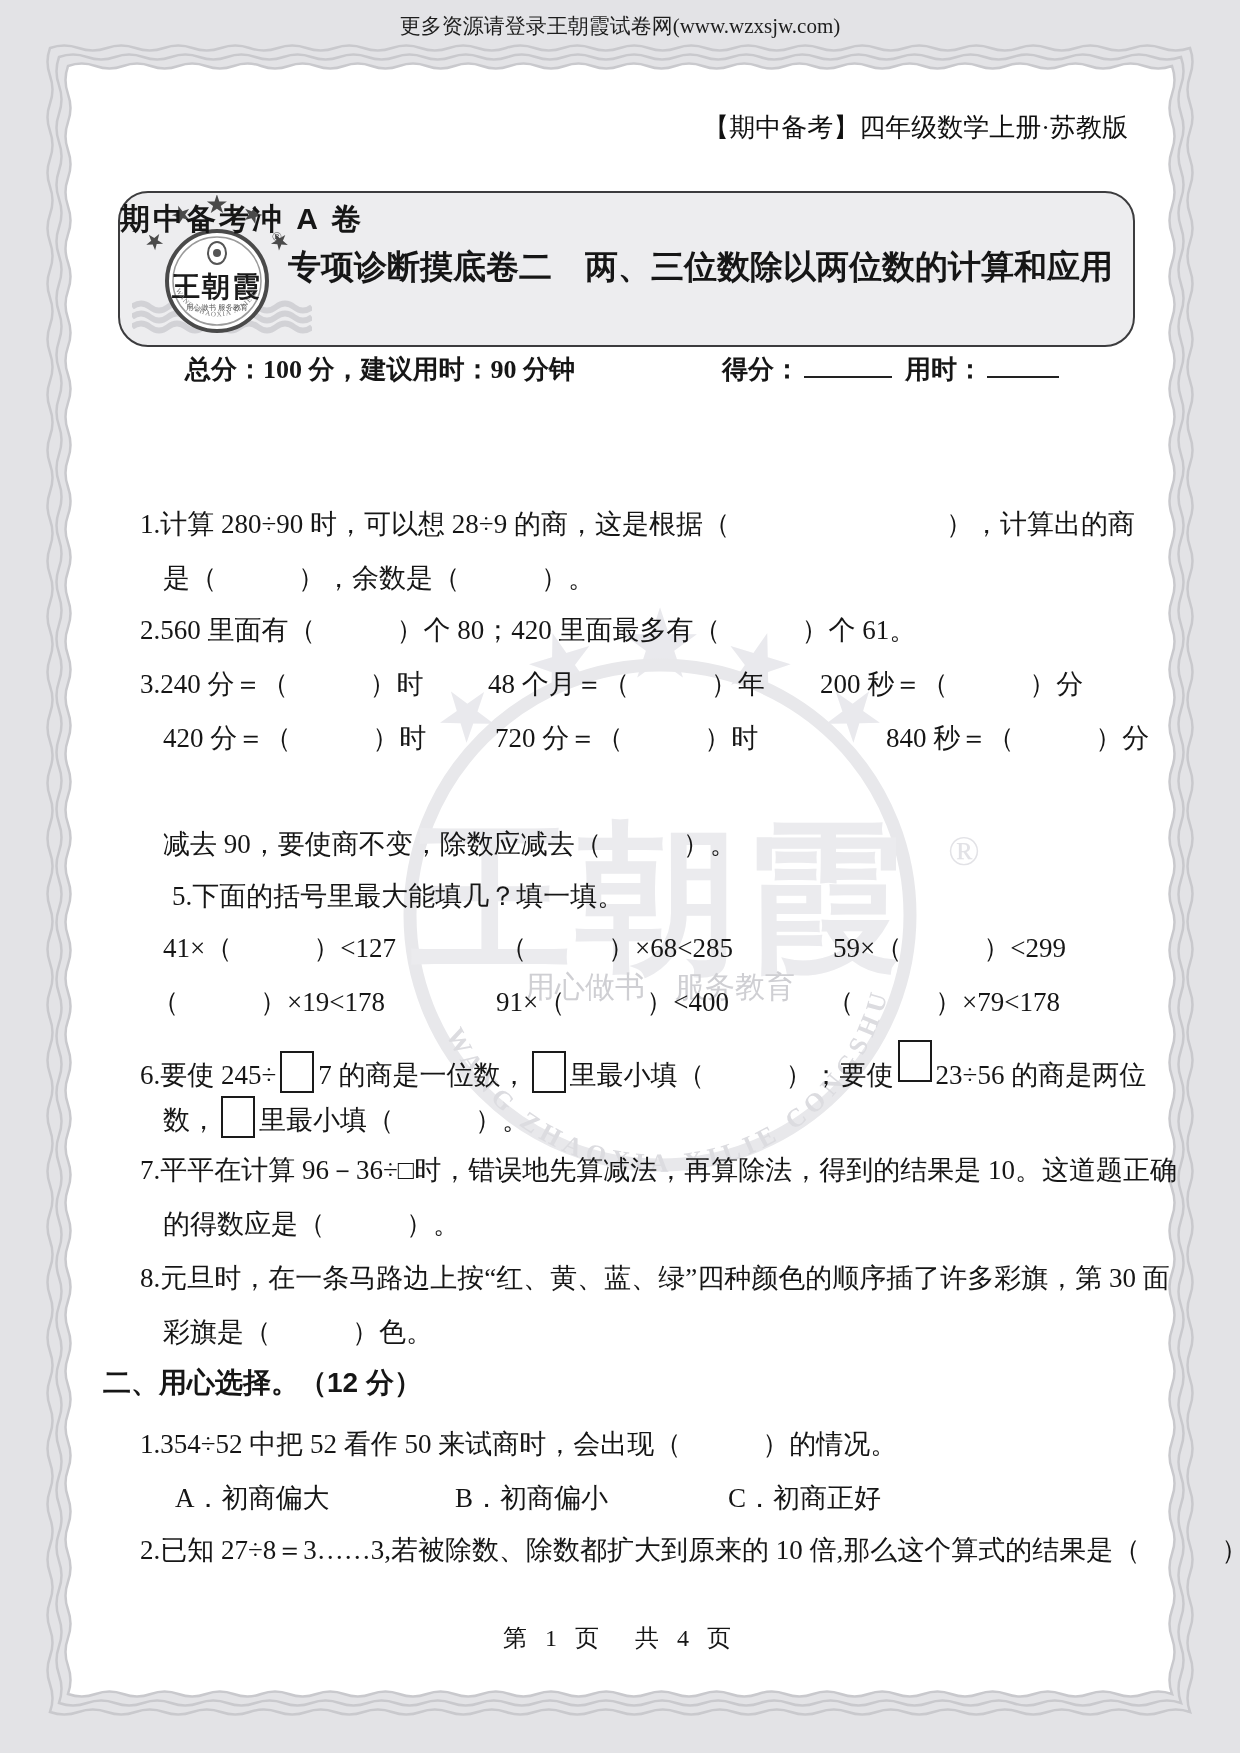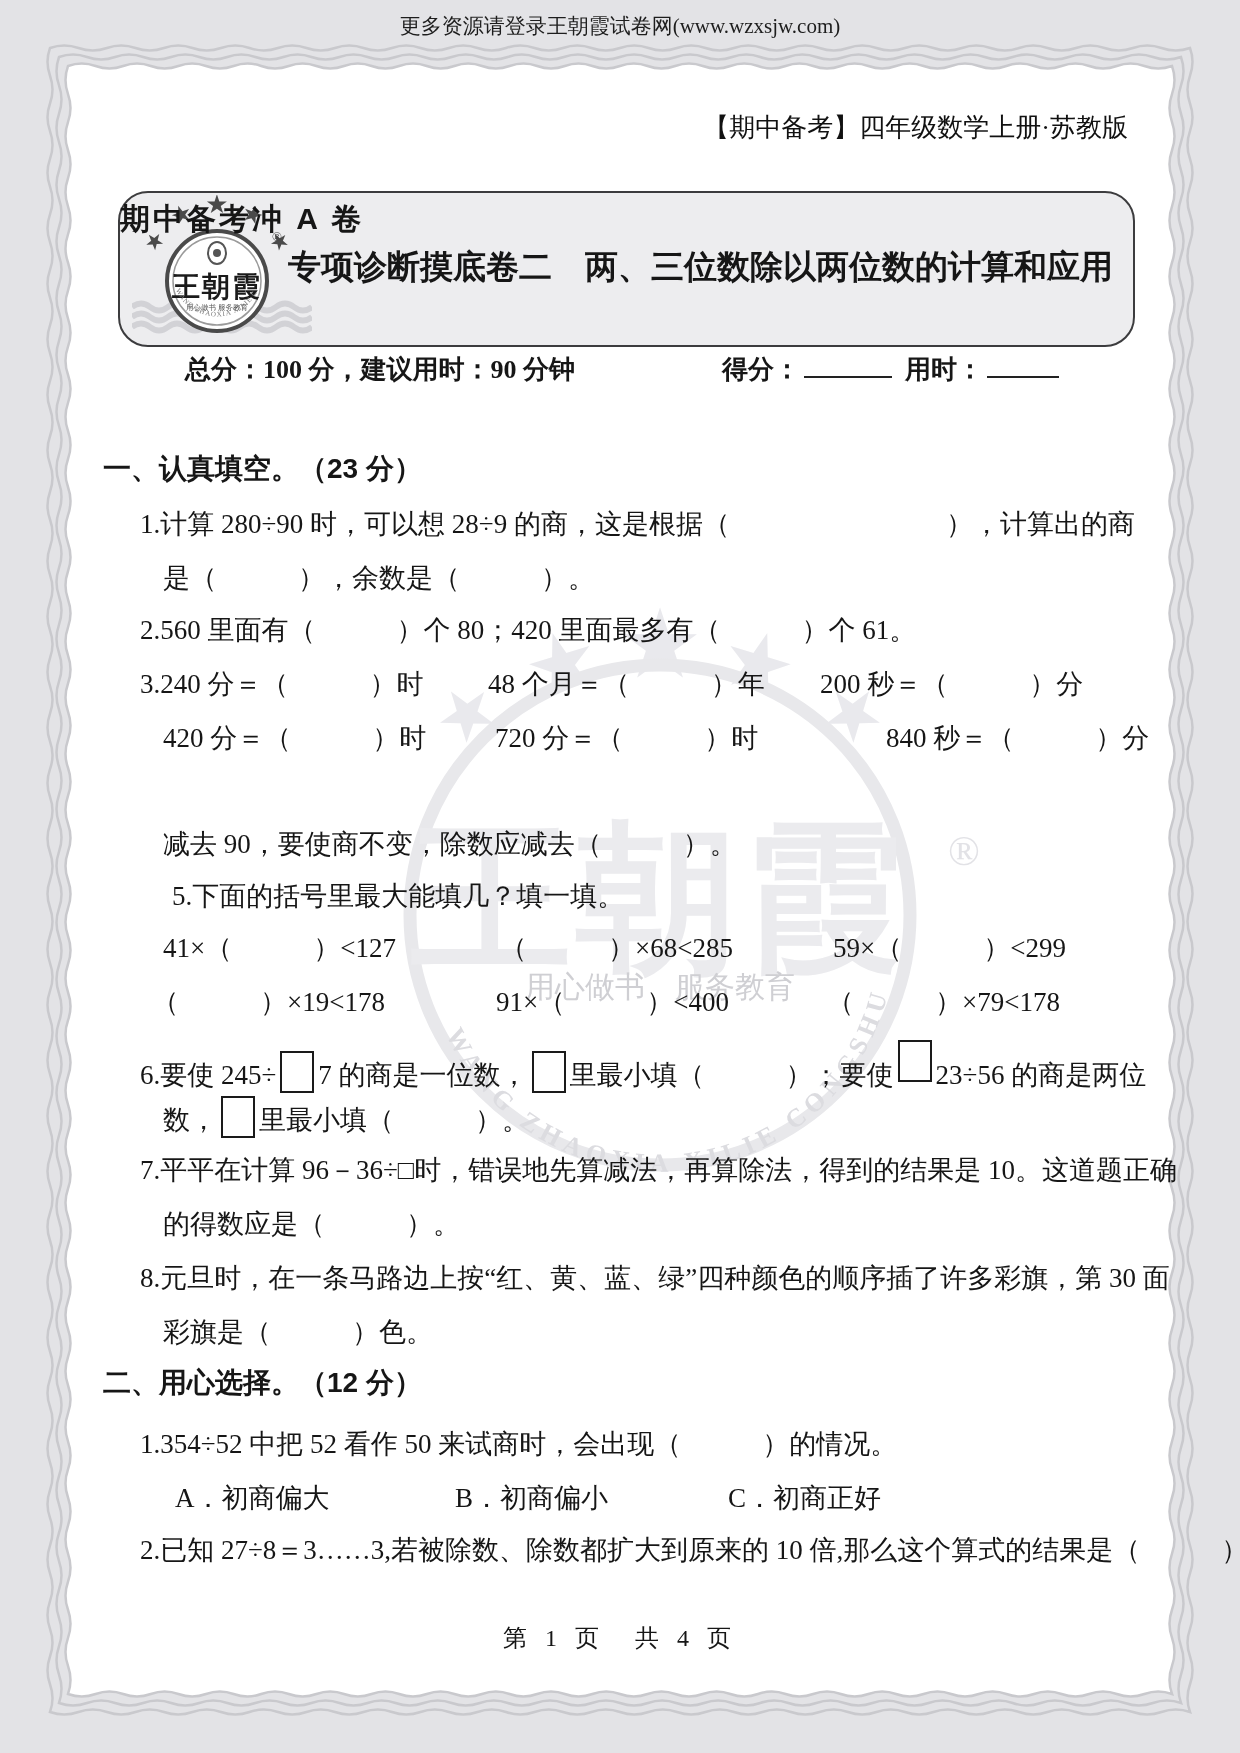--- a/index.html
+++ b/index.html
@@ -84,21 +84,20 @@
   </div>
 
   <div class="meta" style="left:185px;top:352px;">总分：100 分，建议用时：90 分钟</div>
   <div class="meta" style="left:722px;top:352px;">
     <span>得分：</span><span class="blank w88"></span>
   </div>
   <div class="meta" style="left:905px;top:352px;">
     <span>用时：</span><span class="blank w72"></span>
   </div>
 
-  <div class="ln hd" style="left:103px;top:450px;">一、认真填空。（23 分）</div>
   <div class="ln" style="left:140px;top:506px;">1.计算 280÷90 时，可以想 28÷9 的商，这是根据（　　　　　　　　），计算出的商</div>
   <div class="ln" style="left:163px;top:560px;">是（　　　），余数是（　　　）。</div>
   <div class="ln" style="left:140px;top:612px;">2.560 里面有（　　　）个 80；420 里面最多有（　　　）个 61。</div>
 
   <div class="ln" style="left:140px;top:666px;">3.240 分＝（　　　）时</div>
   <div class="ln" style="left:488px;top:666px;">48 个月＝（　　　）年</div>
   <div class="ln" style="left:820px;top:666px;">200 秒＝（　　　）分</div>
   <div class="ln" style="left:163px;top:720px;">420 分＝（　　　）时</div>
   <div class="ln" style="left:495px;top:720px;">720 分＝（　　　）时</div>
   <div class="ln" style="left:838px;top:720px;margin-left:48px;">840 秒＝（　　　）分</div>

